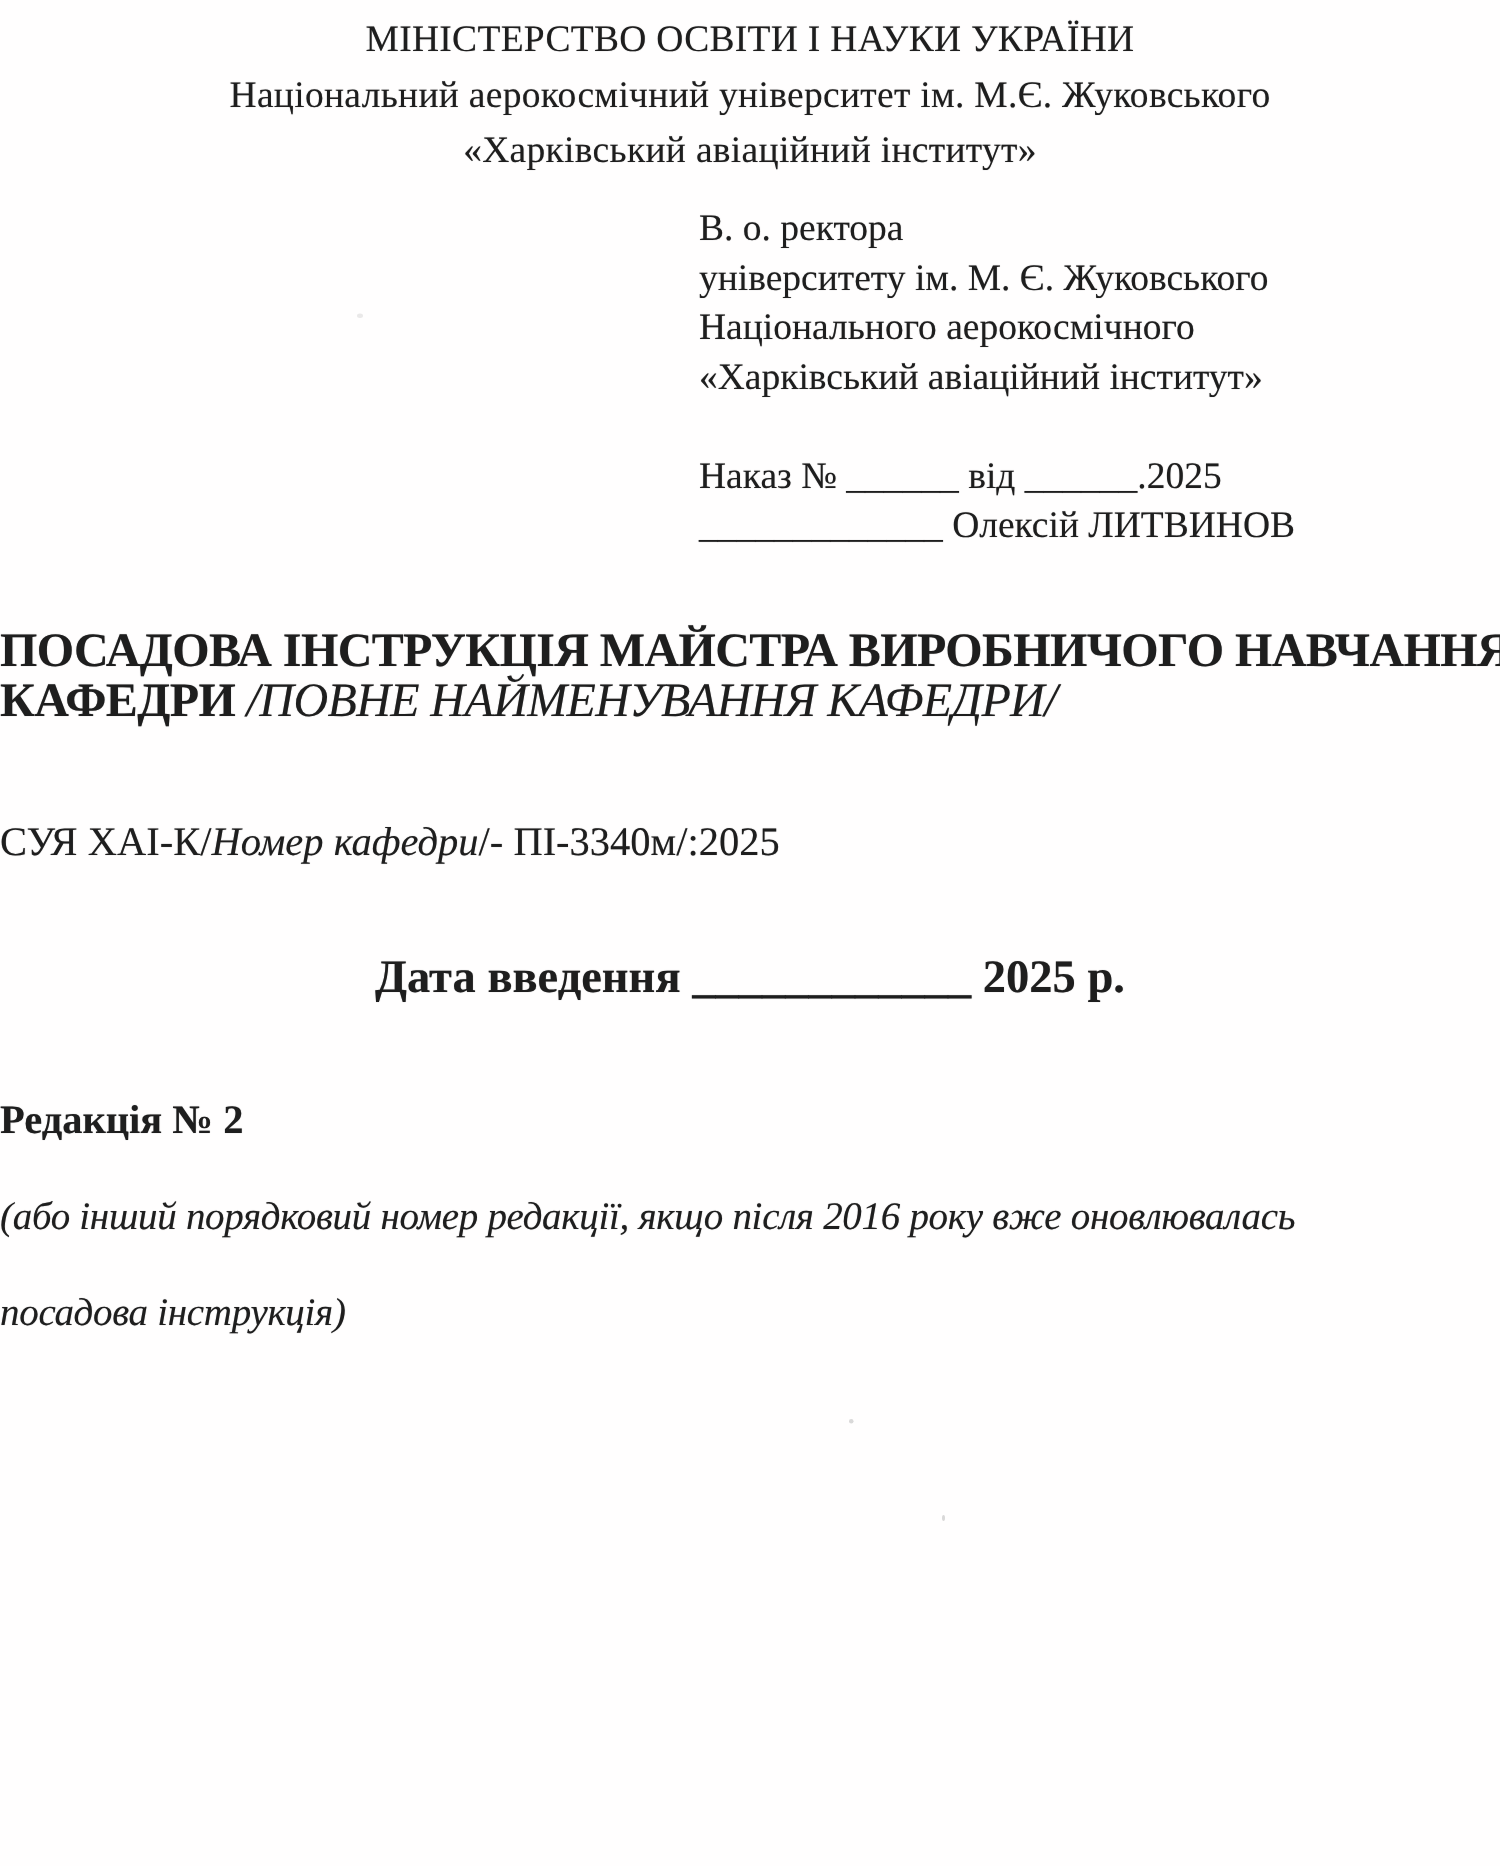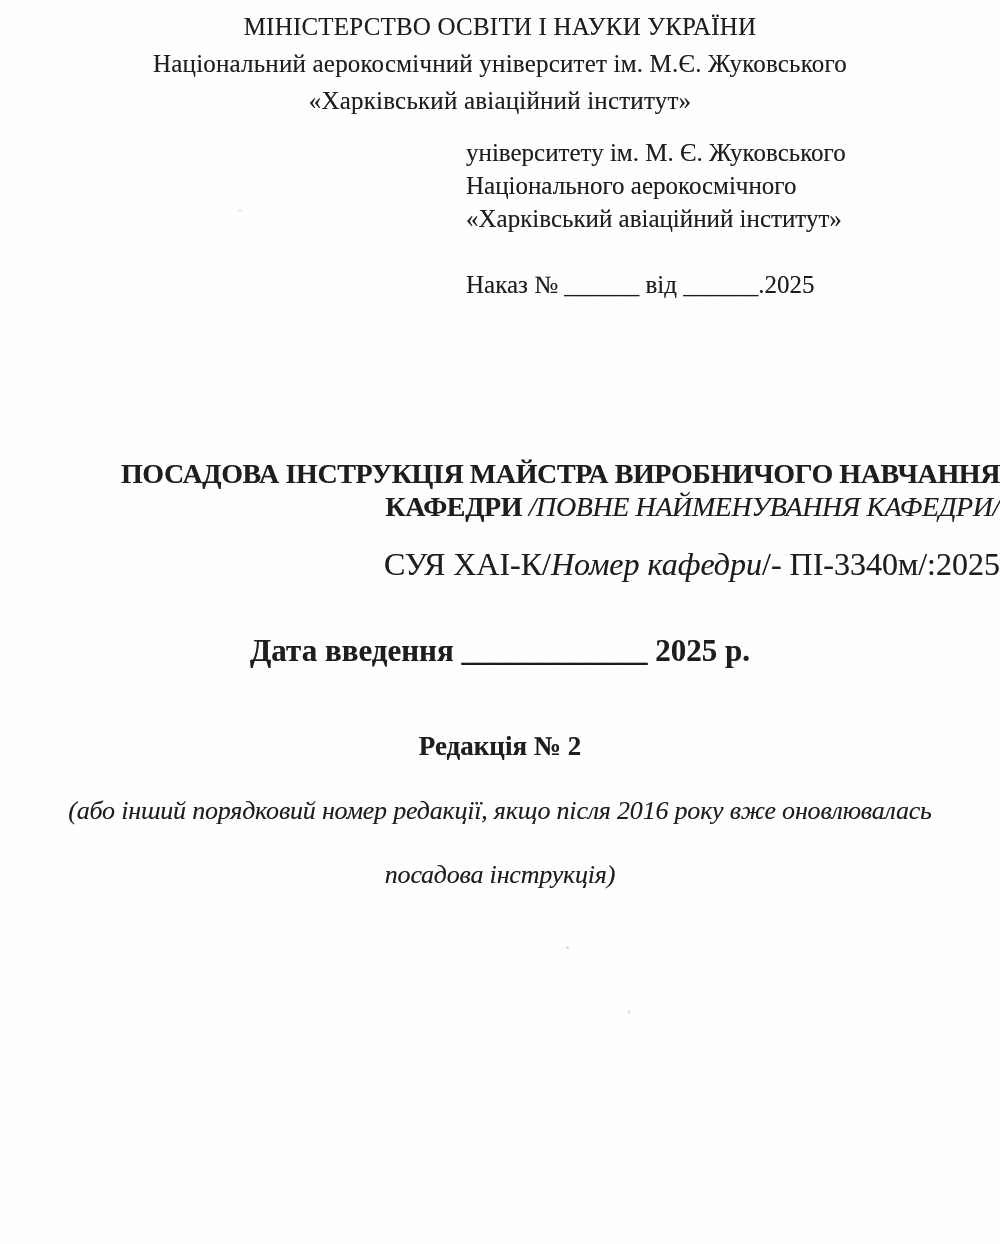--- a/index.html
+++ b/index.html
@@ -39,55 +39,53 @@
     line-height: 33px;
     white-space: nowrap;
   }
   .approval .heading { font-weight: bold; font-size: 26px; letter-spacing: 0.3px; }
   .approval .spacer { height: 33px; }
 
   
   .doc-title {
     position: absolute;
     top: 417px; left: 0; width: 100%;
-    text-align: right;
+    text-align: left;
     font-weight: bold;
-    font-size: 28px;
+    font-size: 32px;
     line-height: 33px;
     letter-spacing: -0.4px;
     white-space: nowrap;
-    margin-top: 40px;
   }
   .doc-title .it { font-weight: normal; font-style: italic; }
 
   
   .doc-code {
     position: absolute;
     top: 546px; left: 0; width: 100%;
-    text-align: right;
-    font-size: 32px;
+    text-align: left;
+    font-size: 27px;
     white-space: nowrap;
   }
   .doc-code .it { font-style: italic; }
 
   
   .intro-date {
     position: absolute;
     top: 633px; left: 0; width: 100%;
     text-align: center;
     font-weight: bold;
     font-size: 31px;
     white-space: nowrap;
   }
 
   
   .revision {
     position: absolute;
     top: 729px; left: 0; width: 100%;
-    text-align: center;
     font-family: Liberation Serif, serif;
   }
   .revision .heading { font-weight: bold; font-size: 27px; line-height: 34px; }
   .revision .note {
     font-style: italic;
     font-size: 26px;
     line-height: 33px;
     letter-spacing: -0.2px;
     white-space: nowrap;
     margin-top: 31px;
@@ -118,25 +116,27 @@
 
 <div class="page">
 
   <div class="doc-header txt">
     <div>МІНІСТЕРСТВО ОСВІТИ І НАУКИ УКРАЇНИ</div>
     <div>Національний аерокосмічний університет ім. М.Є. Жуковського</div>
     <div>«Харківський авіаційний інститут»</div>
   </div>
 
   <div class="approval txt">
+    <div>В. о. ректора</div>
     <div>університету ім. М. Є. Жуковського</div>
     <div>Національного аерокосмічного</div>
     <div>«Харківський авіаційний інститут»</div>
     <div class="spacer"></div>
     <div>Наказ № ______ від ______.2025</div>
+    <div><span>_____________</span> <span>Олексій ЛИТВИНОВ</span></div>
   </div>
 
   <div class="doc-title txt">
     <div>ПОСАДОВА ІНСТРУКЦІЯ МАЙСТРА ВИРОБНИЧОГО НАВЧАННЯ</div>
     <div><span>КАФЕДРИ</span> <span class="it">/ПОВНЕ НАЙМЕНУВАННЯ КАФЕДРИ/</span></div>
   </div>
 
   <div class="doc-code txt"><span>СУЯ ХАІ-К/</span><span class="it">Номер кафедри</span><span>/- ПІ-3340м/:2025</span></div>
 
   <div class="intro-date txt"><span>Дата введення</span> <span>____________</span> <span>2025 р.</span></div>

